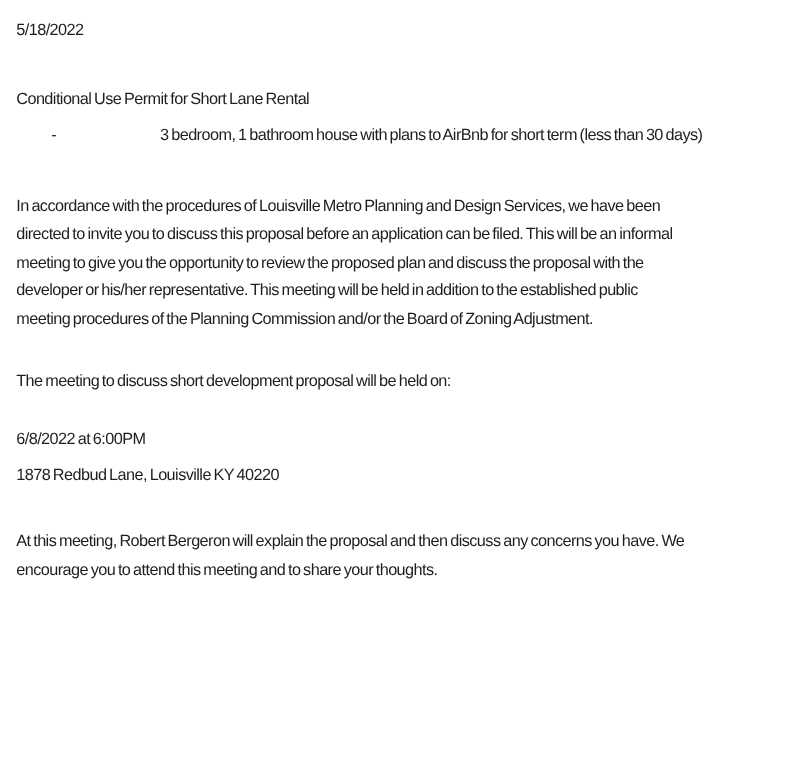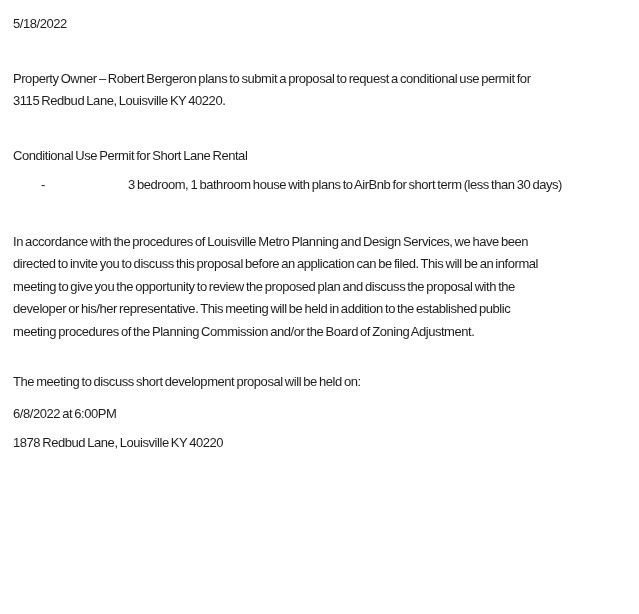--- a/index.html
+++ b/index.html
@@ -28,21 +28,21 @@
     margin: 0;
     white-space: pre-line;
   }
   .m-date       { margin-top: 0; }
   .m-salutation { margin-top: 32.5px; }
   .m-intro      { margin-top: 32px; }
   .m-heading    { margin-top: 32px; }
   .m-bullet     { margin-top: 6.5px; }
   .m-procedures { margin-top: 34.5px; }
   .m-lead       { margin-top: 27.5px; }
-  .m-datetime   { margin-top: 10px; }
+  .m-datetime   { margin-top: 24px; }
   .m-location   { margin-top: 6.5px; }
   .m-closing    { margin-top: 30.5px; }
   sup.ord {
     font-size: 8.5px;
     line-height: 0;
     vertical-align: 4.5px;
     letter-spacing: 0;
   }
   .bullet-row {
     display: flex;
@@ -60,36 +60,36 @@
   }
 </style>
 </head>
 <body>
 
 <div class="page">
 
   <p class="par m-date">5/18/2022</p>
 
 
-  <p class="par m-intro">Property Owner – Robert Bergeron plans to submit a  proposal to request a conditional use permit for
-3115 Redbud Lane, Louisville KY 40220.</p>
 
   <p class="par m-heading">Conditional Use Permit for Short Lane Rental</p>
 
   <div class="bullet-row m-bullet">
     <span class="bullet-marker">-</span>
     <span class="bullet-text">3 bedroom, 1 bathroom house with plans to AirBnb for short term (less than 30 days)</span>
   </div>
 
   <p class="par m-procedures">In accordance with the procedures of Louisville Metro Planning and Design Services, we have been
 directed to invite you to discuss this proposal before an application can be filed. This will be an informal
 meeting to give you the opportunity to review the proposed plan and discuss the proposal with the
 developer or his/her representative. This meeting will be held in addition to the established public
 meeting procedures of the Planning Commission and/or the Board of Zoning Adjustment.</p>
 
   <p class="par m-lead">The meeting to discuss short development proposal will be held on:</p>
 
   <p class="par m-datetime">6/8/2022 at 6:00PM</p>
 
   <p class="par m-location">1878 Redbud Lane, Louisville KY 40220</p>
 
+  <p class="par m-closing">At this meeting, Robert Bergeron will explain the proposal and then discuss any concerns you have. We
+encourage you to attend this meeting and to share your thoughts.</p>
 
 </div>
 
 </body></html>

